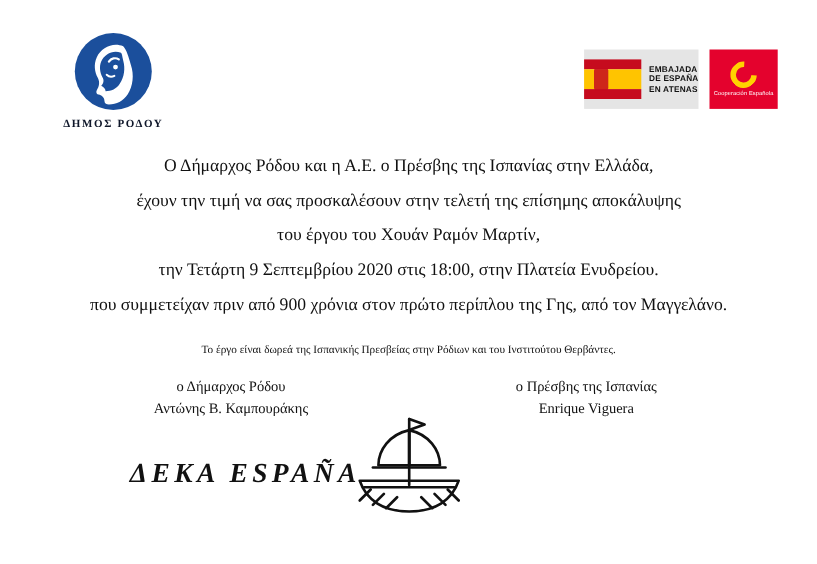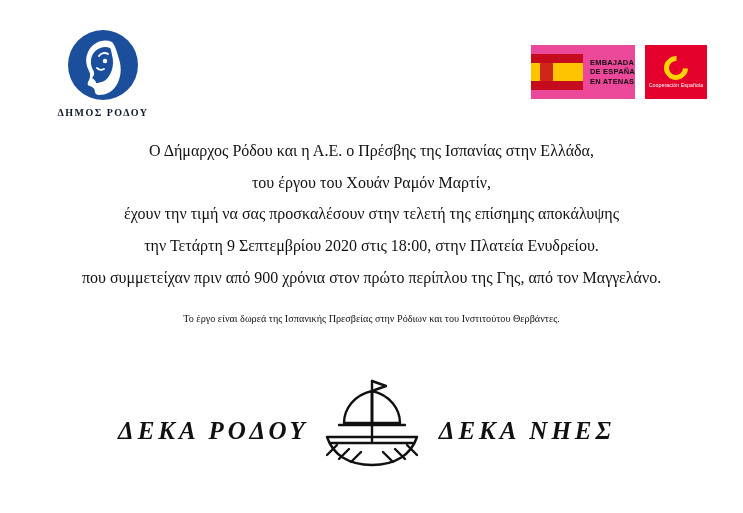--- a/index.html
+++ b/index.html
@@ -60,21 +60,21 @@
   
   .logo-spain {
     position: absolute;
     right: 36px;
     top: 45px;
     display: flex;
     align-items: stretch;
     height: 54px;
   }
   .logo-spain .embassy {
-    background: #ec4899;
+    background: #e5e5e5;
     display: flex;
     align-items: center;
     height: 54px;
   }
   .logo-spain .flag {
     width: 52px;
     height: 36px;
     position: relative;
     display: inline-block;
     border: 0;
@@ -261,30 +261,40 @@
       <div class="coop">
         <span class="cmark"></span>
         <span class="coop-text">Cooperación Española</span>
       </div>
     </div>
 
   </div>
 
   <div class="invitation">
     <p>Ο Δήμαρχος Ρόδου και η Α.Ε. ο Πρέσβης της Ισπανίας στην Ελλάδα,</p>
+    <p>έχουν την τιμή να σας προσκαλέσουν στην τελετή της επίσημης αποκάλυψης</p>
     <p>του έργου του Χουάν Ραμόν Μαρτίν,</p>
-    <p>έχουν την τιμή να σας προσκαλέσουν στην τελετή της επίσημης αποκάλυψης</p>
     <p>την Τετάρτη 9 Σεπτεμβρίου 2020 στις 18:00, στην Πλατεία Ενυδρείου.</p>
     <p>που συμμετείχαν πριν από 900 χρόνια στον πρώτο περίπλου της Γης, από τον Μαγγελάνο.</p>
     <p class="note">Το έργο είναι δωρεά της Ισπανικής Πρεσβείας στην Ρόδιων και του Ινστιτούτου Θερβάντες.</p>
   </div>
 
+  <div class="signatures">
+    <div class="sig">
+      <div class="role">ο Δήμαρχος Ρόδου</div>
+      <div class="name">Αντώνης Β. Καμπουράκης</div>
+    </div>
+    <div class="sig">
+      <div class="role">ο Πρέσβης της Ισπανίας</div>
+      <div class="name">Enrique Viguera</div>
+    </div>
+  </div>
 
   <div class="bottom">
-    <div class="slogan-left">ΔΕΚΑ ΡΟΔΟΥ</div>
+    <div class="slogan-left">ΔΕΚΑ ESPAÑA</div>
     <div class="ship">
       <svg width="150" height="110" viewBox="0 0 150 110" xmlns="http://www.w3.org/2000/svg">
         <g fill="none" stroke="#111111" stroke-width="2.4" stroke-linecap="round" stroke-linejoin="round">
 
           <line x1="75" y1="6" x2="75" y2="66"></line>
 
           <path d="M75 6 l14 5 -14 5"></path>
 
           <path d="M75 16 c18 4 28 18 28 32 h-28 z"></path>
           <path d="M75 16 c-18 4 -28 18 -28 32 h28 z"></path>
@@ -297,16 +307,15 @@
           <line x1="52" y1="74" x2="42" y2="84"></line>
           <line x1="64" y1="77" x2="54" y2="87"></line>
           <line x1="86" y1="77" x2="96" y2="87"></line>
           <line x1="98" y1="74" x2="108" y2="84"></line>
           <line x1="110" y1="70" x2="120" y2="80"></line>
 
           <line x1="34" y1="68" x2="116" y2="68"></line>
         </g>
       </svg>
     </div>
-    <div class="slogan-right">ΔΕΚΑ ΝΗΕΣ</div>
   </div>
 
 </div>
 
 </body></html>

